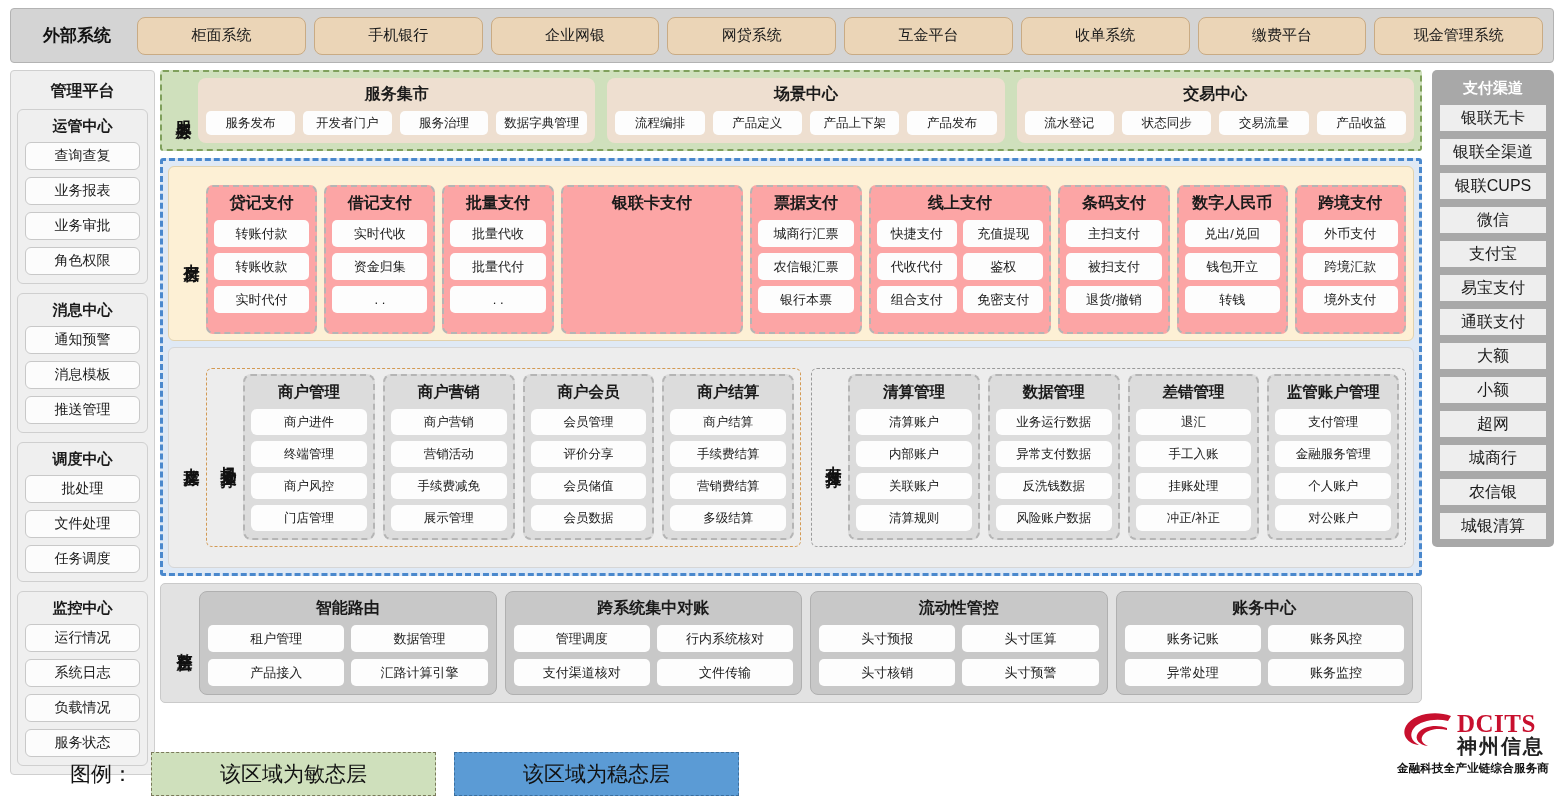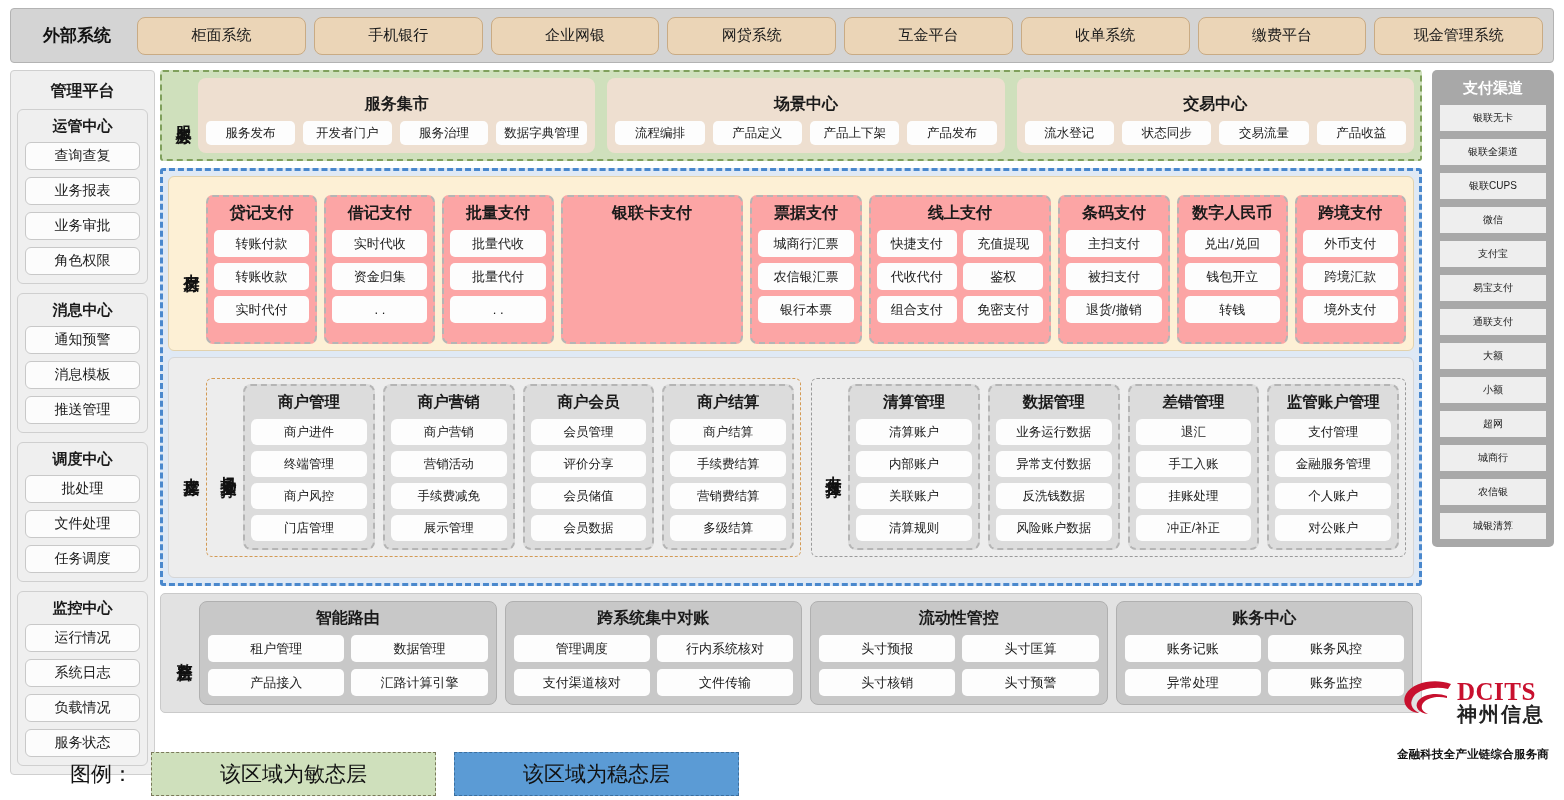--- a/index.html
+++ b/index.html
@@ -57,21 +57,21 @@
     display:flex;align-items:stretch;padding:6px;box-sizing:border-box;
   }
   .vlabel{
     flex:none;writing-mode:vertical-rl;text-orientation:upright;
     font-weight:bold;font-size:16px;letter-spacing:2px;
     display:flex;align-items:center;justify-content:center;
     width:30px;color:#111;
   }
   .svc-groups{display:flex;flex:1;gap:12px;}
   .svc-group{
-    flex:1;background:#eedfd0;border-radius:8px;padding:14px 8px 8px;box-sizing:border-box;
+    flex:1;background:#eedfd0;border-radius:8px;padding:4px 8px 8px;box-sizing:border-box;
   }
   .svc-group-title{font-weight:bold;font-size:16px;text-align:center;padding:2px 0 6px;}
   .svc-chips{display:flex;gap:8px;justify-content:center;}
   .chip{
     background:#fdfdfd;border-radius:5px;height:24px;
     display:flex;align-items:center;justify-content:center;
     font-size:12.5px;padding:0 8px;white-space:nowrap;flex:1;
   }
 
   
@@ -144,41 +144,41 @@
 
   
   .channels{
     position:absolute;left:1432px;top:70px;width:122px;
     background:#a8a8a8;border-radius:5px;padding:5px 8px 8px;box-sizing:border-box;
   }
   .channels-title{font-weight:bold;font-size:15px;color:#fff;text-align:center;padding:4px 0 7px;}
   .channel-item{
     background:#eeeeee;border-radius:0;height:26px;
     display:flex;align-items:center;justify-content:center;
-    font-size:10px;margin-bottom:8px;white-space:nowrap;
+    font-size:16px;margin-bottom:8px;white-space:nowrap;
   }
   .channel-item:last-child{margin-bottom:0;}
 
   
   .legend{position:absolute;left:70px;top:728px;display:flex;align-items:center;gap:18px;margin-top:24px;}
   .legend-label{font-size:21px;color:#111;}
   .legend-box{
     height:44px;width:285px;display:flex;align-items:center;justify-content:center;
     font-size:21px;color:#111;box-sizing:border-box;
   }
   .legend-agile{background:#cfe0bc;border:1px dashed #7a7a5a;}
   .legend-stable{background:#5b9bd5;border:1px dashed #3c6f9e;}
 
   
-  .logo-wrap{position:absolute;left:1388px;top:678px;width:170px;text-align:center;}
+  .logo-wrap{position:absolute;left:1388px;top:710px;width:170px;text-align:center;}
   .logo-row{display:flex;align-items:center;justify-content:center;gap:2px;}
   .logo-text{display:flex;flex-direction:column;align-items:flex-start;line-height:1;}
   .logo-en{font-size:25px;font-weight:bold;color:#c8102e;letter-spacing:0.5px;font-family:"Liberation Serif",serif;}
   .logo-cn{font-size:20px;font-weight:bold;color:#222;letter-spacing:2px;}
-  .logo-tag{font-size:11.5px;font-weight:bold;color:#111;margin-top:23px;letter-spacing:0.2px;}
+  .logo-tag{font-size:11.5px;font-weight:bold;color:#111;margin-top:5px;letter-spacing:0.2px;}
 </style>
 </head>
 <body>
 
 <div class="page">
 
   <div class="ext-bar">
     <div class="ext-title">外部系统</div>
     <div class="ext-items">
       <div class="ext-item">柜面系统</div>

